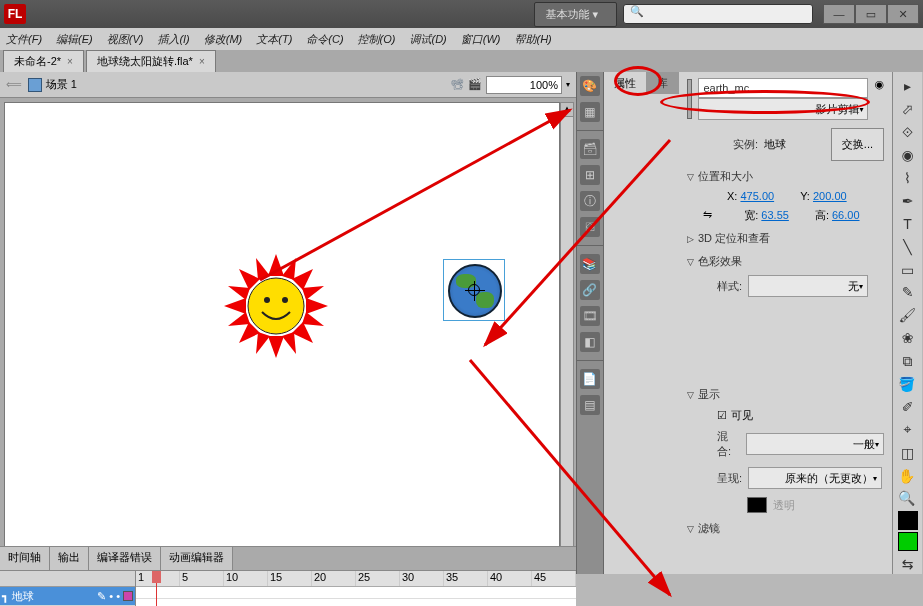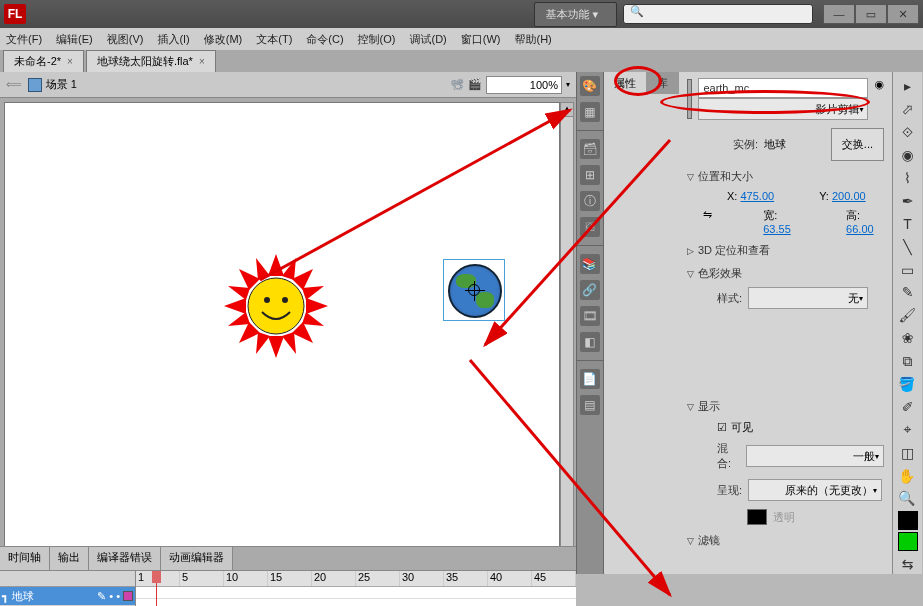--- a/index.html
+++ b/index.html
@@ -6,21 +6,21 @@
 body{background:#b8b8b8;width:923px;height:606px;overflow:hidden;position:relative;}
 .titlebar{height:28px;background:linear-gradient(#5a5a5a,#4a4a4a);display:flex;align-items:center;padding:0 4px;}
 .fl-logo{width:22px;height:20px;background:#b00;color:#fff;font-weight:bold;font-size:12px;display:flex;align-items:center;justify-content:center;border-radius:2px;}
 .title-search{margin-left:auto;display:flex;align-items:center;}
 .title-dd{background:#6a6a6a;color:#ddd;padding:4px 18px 4px 10px;border:1px solid #333;border-radius:2px;margin-right:6px;}
 .title-sbox{width:190px;height:20px;background:#eee;border:1px solid #333;border-radius:3px;padding:0 6px;}
 .title-sbox span{color:#999;}
 .winbtns{display:flex;gap:0;margin-left:10px;}
 .winbtn{width:32px;height:20px;background:#9a9a9a;border:1px solid #555;display:flex;align-items:center;justify-content:center;color:#333;}
 .menubar{height:22px;background:#cecece;display:flex;align-items:center;padding:0 6px;gap:14px;color:#222;}
-.menubar span{cursor:default;}
+.menubar span{cursor:default;font-style:italic;}
 .tabbar{height:22px;background:#a9a9a9;display:flex;align-items:flex-end;padding-left:3px;}
 .tab{background:#d8d8d8;padding:3px 10px;border:1px solid #7a7a7a;border-bottom:none;margin-right:2px;display:flex;align-items:center;gap:6px;}
 .tab .x{color:#666;font-size:10px;}
 .main{display:flex;height:502px;}
 .left{width:576px;display:flex;flex-direction:column;background:#aaa;}
 .scenebar{height:26px;background:#c9c9c9;border-bottom:1px solid #888;display:flex;align-items:center;padding:0 6px;}
 .scenebar .sicn{width:14px;height:14px;background:#6a9fd4;margin-right:4px;border:1px solid #357;}
 .scenebar .zoom{margin-left:auto;display:flex;align-items:center;gap:4px;}
 .scenebar .zoom input{width:76px;height:18px;border:1px solid #888;padding:0 3px;text-align:right;}
 .stage-wrap{flex:1;background:#aaa;position:relative;overflow:hidden;}
@@ -50,21 +50,21 @@
 .picon{width:40px;height:40px;background:#aaa;border:1px solid #666;position:relative;}
 .picon::after{content:"";position:absolute;top:6px;left:6px;right:6px;bottom:6px;background:#555;clip-path:polygon(0 0,70% 0,70% 30%,100% 30%,100% 100%,0 100%);}
 .pinput{width:170px;height:20px;border:1px solid #999;background:#fff;padding:0 4px;color:#333;}
 .pdd{width:170px;height:22px;border:1px solid #999;background:#e8e8e8;padding:0 4px;display:flex;align-items:center;justify-content:flex-end;}
 .pdd .arr{font-size:8px;}
 .plabel{color:#333;}
 .pbtn{border:1px solid #888;background:#ddd;padding:8px 10px;text-align:right;}
 .psec{margin-top:8px;}
 .psec-h{display:flex;align-items:center;gap:4px;color:#333;margin-bottom:6px;}
 .tri{font-size:9px;}
-.xyrow{display:flex;gap:45px;padding-left:40px;margin-bottom:6px;}
+.xyrow{display:flex;gap:26px;padding-left:40px;margin-bottom:6px;}
 .xyrow .v{color:#0066cc;text-decoration:underline;}
 .chk{display:flex;align-items:center;gap:4px;padding-left:30px;margin-bottom:6px;}
 .toolcol{width:30px;background:#cfcfcf;border-left:1px solid #888;display:flex;flex-direction:column;padding-top:4px;gap:2px;align-items:center;}
 .toolcol .t{width:24px;height:22px;display:flex;align-items:center;justify-content:center;font-size:14px;color:#333;}
 .toolcol .swatch{width:20px;height:20px;border:1px solid #000;}
 .bottom{height:60px;background:#c0c0c0;border-top:1px solid #888;position:absolute;bottom:0;left:0;width:576px;}
 .btabs{display:flex;height:24px;background:#aaa;border-bottom:1px solid #888;}
 .btab{padding:3px 8px;border-right:1px solid #888;background:#c8c8c8;}
 .tl{display:flex;height:40px;}
 .layers{width:160px;background:#d4d4d4;border-right:1px solid #888;}

